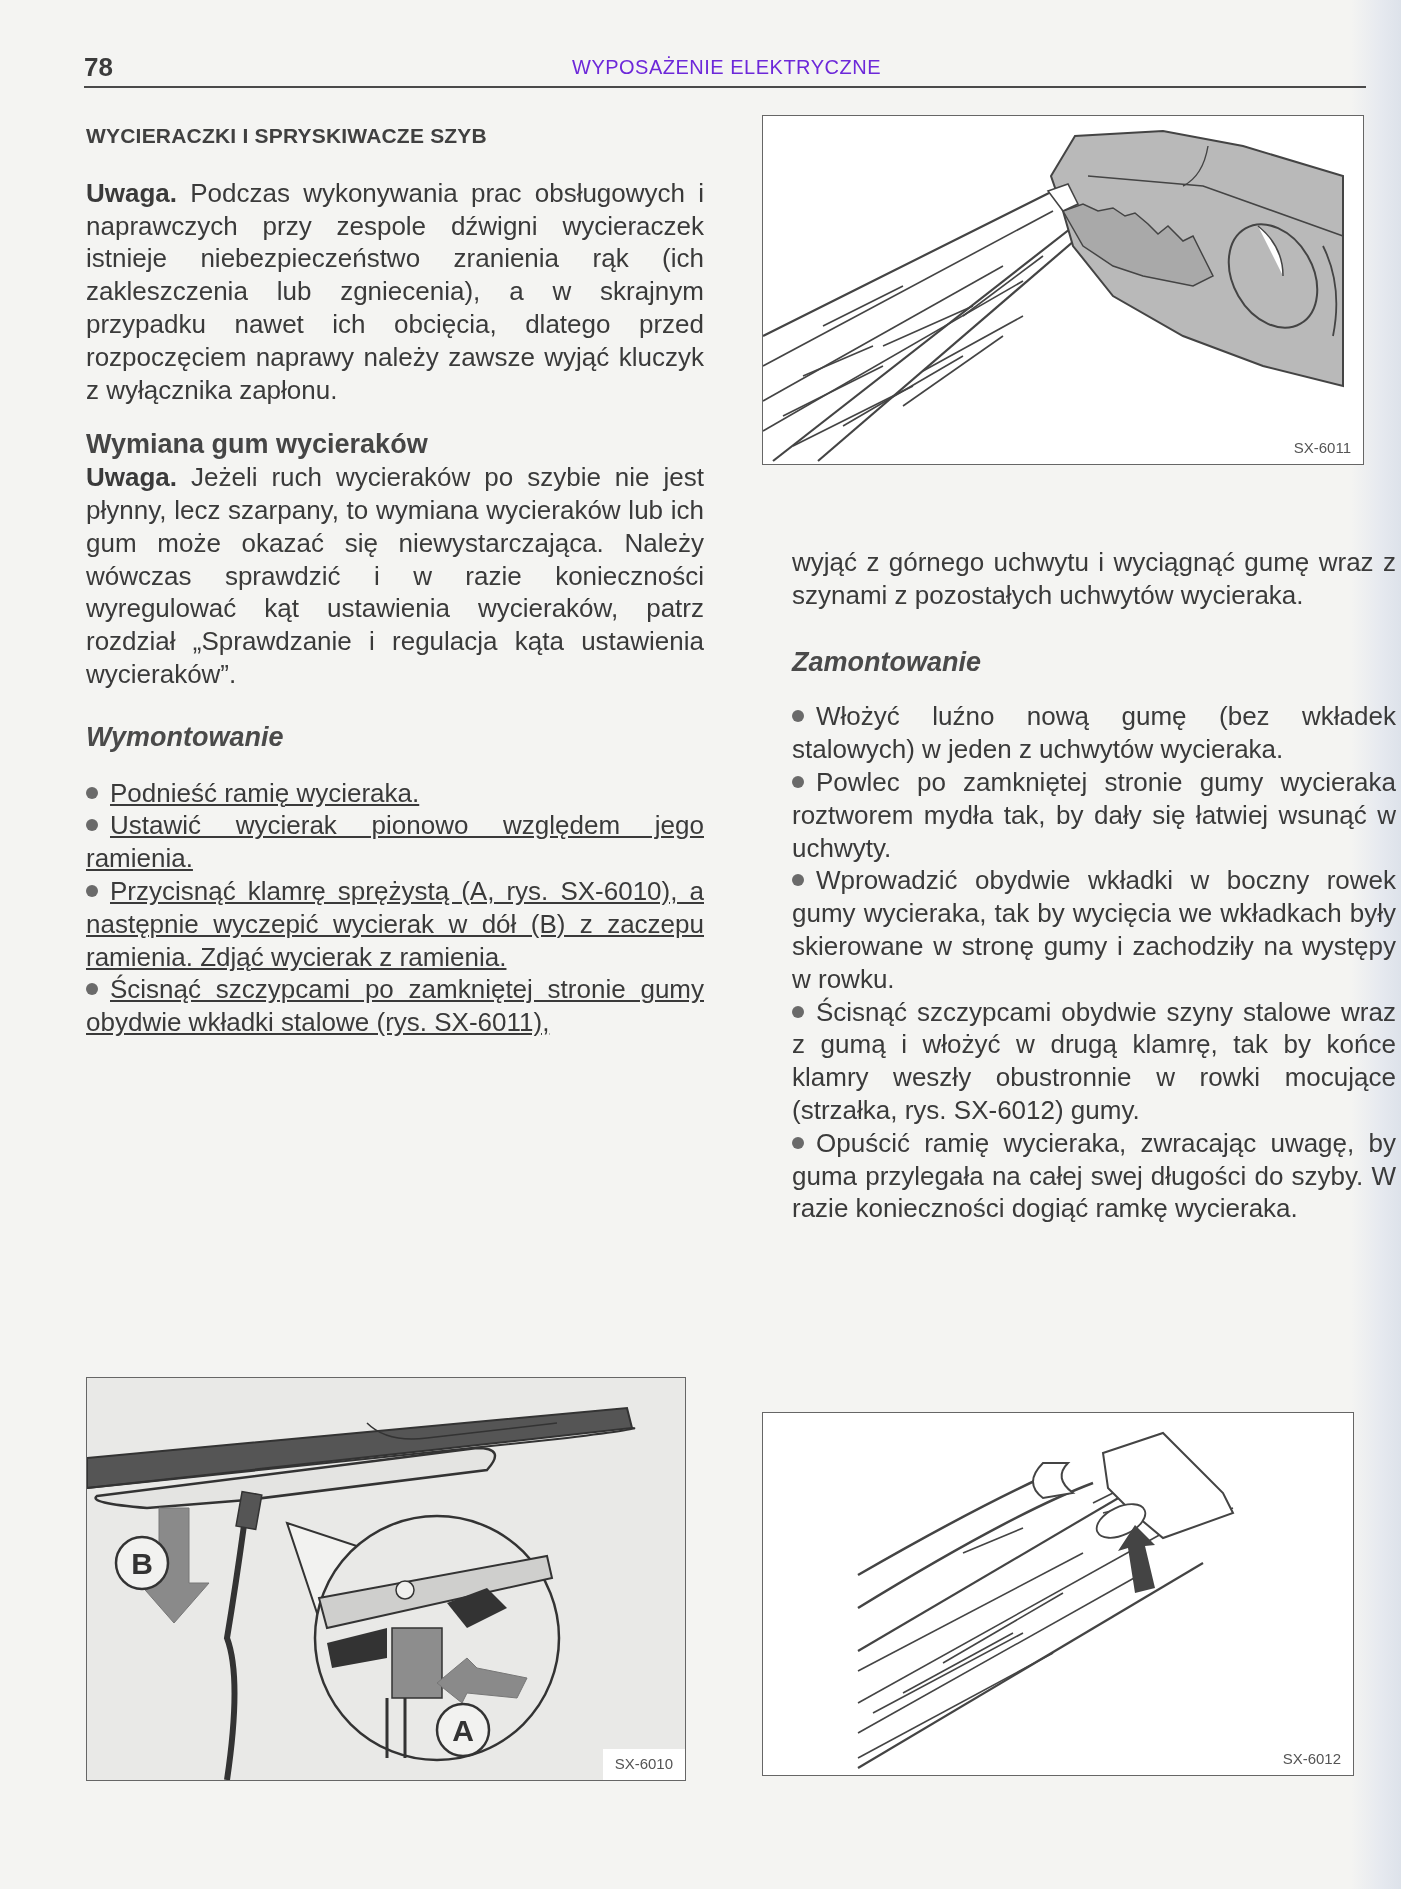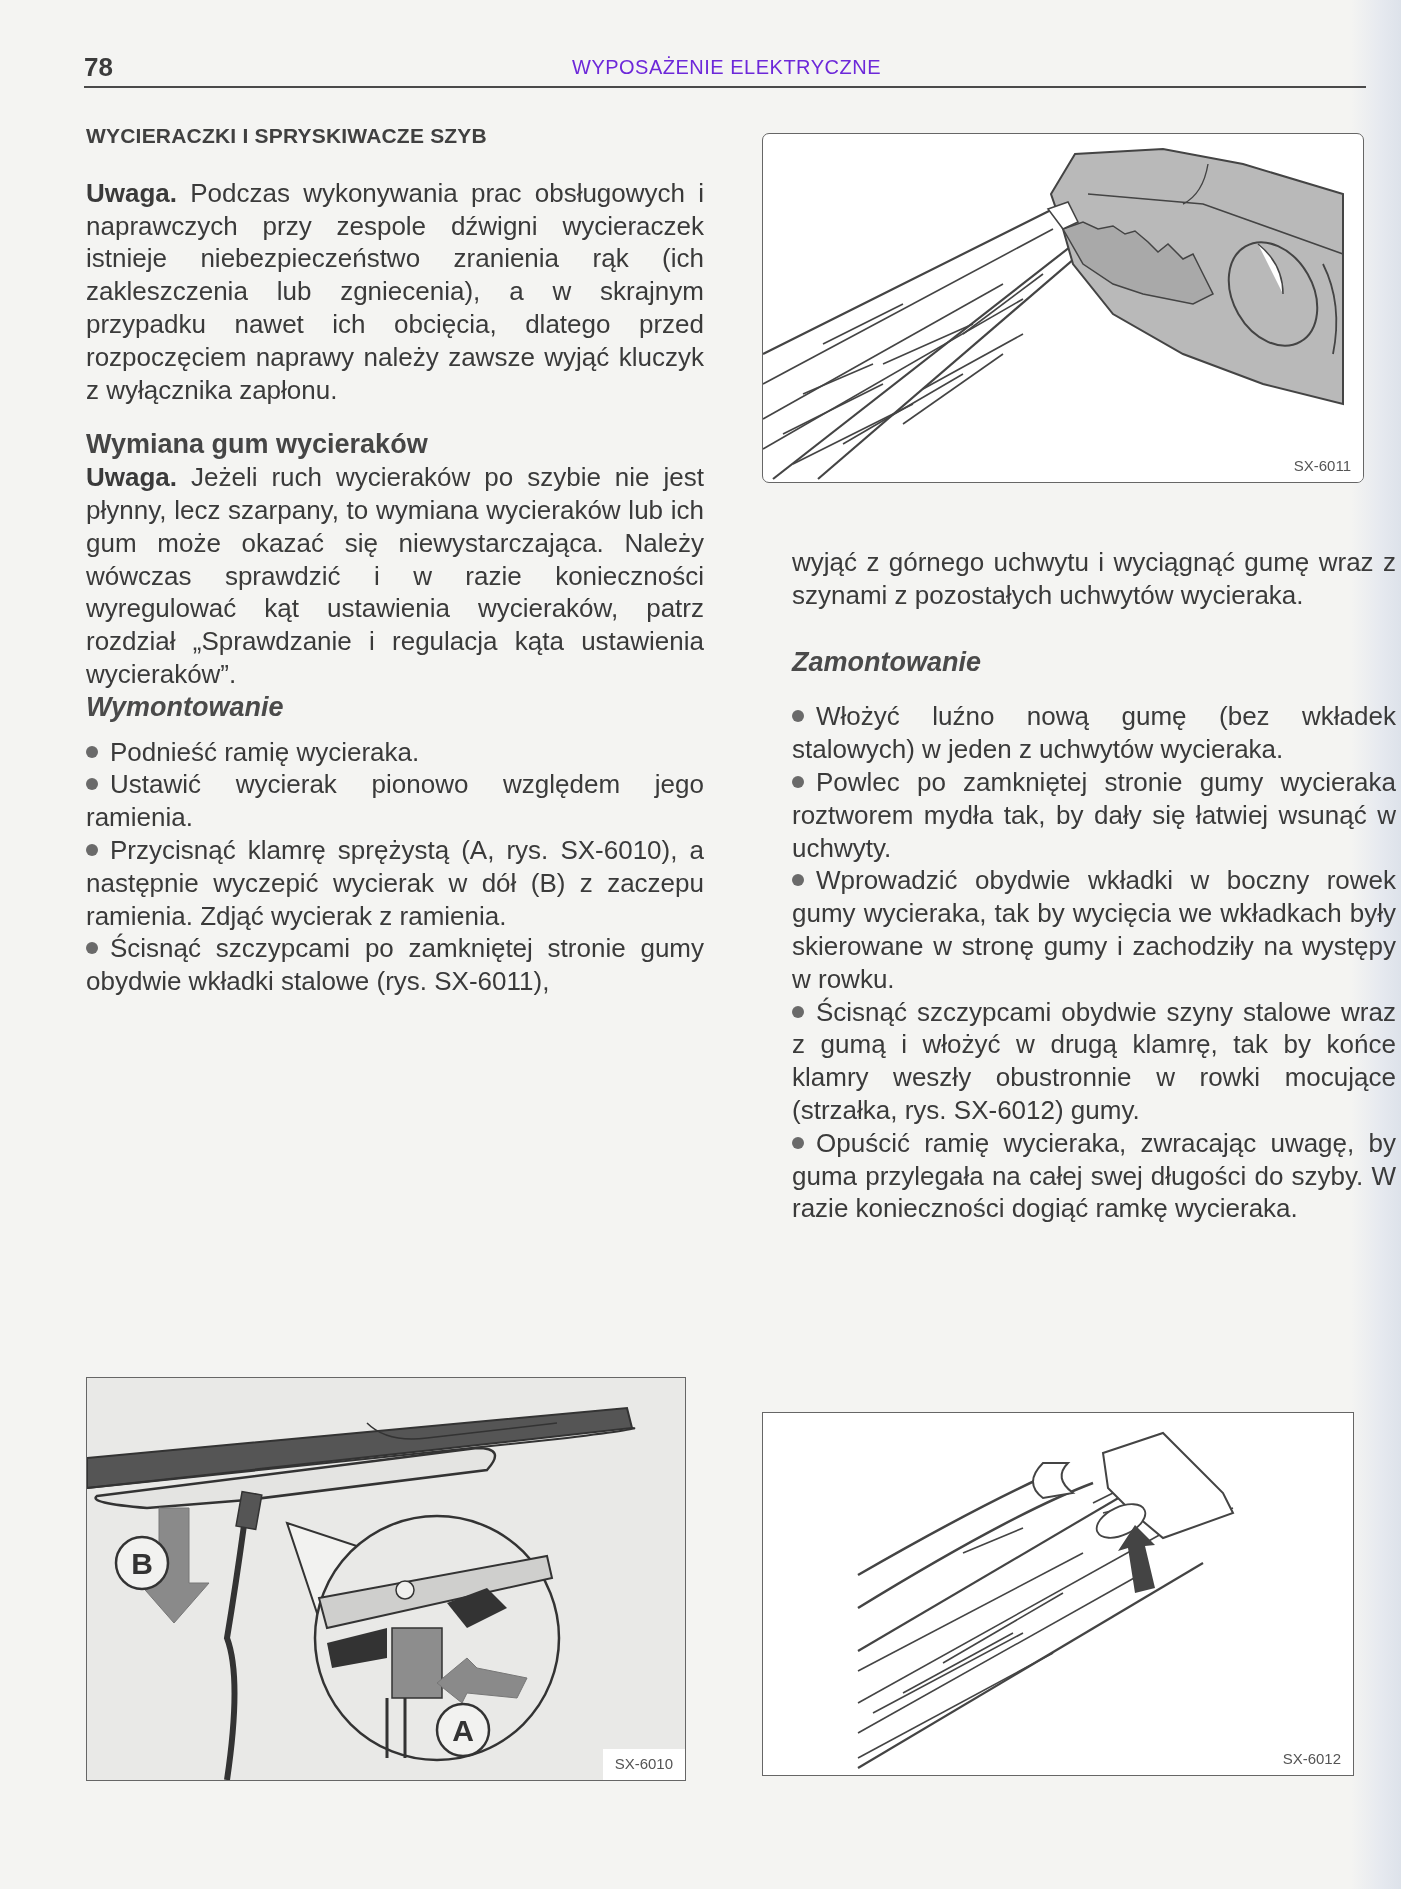--- a/index.html
+++ b/index.html
@@ -52,42 +52,42 @@
 
 <div class="col col-left" style="top:120px;">
   <div class="section-title">WYCIERACZKI I SPRYSKIWACZE SZYB</div>
   <p style="margin-top:24px;">
     <span class="bold-lead">Uwaga.</span><span> Podczas wykonywania prac obsługowych i naprawczych przy zespole dźwigni wycieraczek istnieje niebezpieczeństwo zranienia rąk (ich zakleszczenia lub zgniecenia), a w skrajnym przypadku nawet ich obcięcia, dlatego przed rozpoczęciem naprawy należy zawsze wyjąć kluczyk z wyłącznika zapłonu.</span>
   </p>
   <div class="subsection-title" style="margin-top:22px;">Wymiana gum wycieraków</div>
   <p>
     <span class="bold-lead">Uwaga.</span><span> Jeżeli ruch wycieraków po szybie nie jest płynny, lecz szarpany, to wymiana wycieraków lub ich gum może okazać się niewystarczająca. Należy wówczas sprawdzić i w razie konieczności wyregulować kąt ustawienia wycieraków, patrz rozdział „Sprawdzanie i regulacja kąta ustawienia wycieraków”.</span>
   </p>
-  <div class="italic-title" style="">Wymontowanie</div>
-  <div style="margin-top:12px;">
+  <div class="italic-title" style="margin-top:30px;">Wymontowanie</div>
+  <div style="margin-top:23px;text-decoration:underline;">
     <p><span class="bullet"></span><span>Podnieść ramię wycieraka.</span></p>
     <p><span class="bullet"></span><span>Ustawić wycierak pionowo względem jego ramienia.</span></p>
     <p><span class="bullet"></span><span>Przycisnąć klamrę sprężystą (A, rys. SX-6010), a następnie wyczepić wycierak w dół (B) z zaczepu ramienia. Zdjąć wycierak z ramienia.</span></p>
     <p><span class="bullet"></span><span>Ścisnąć szczypcami po zamkniętej stronie gumy obydwie wkładki stalowe (rys. SX-6011),</span></p>
   </div>
 </div>
 
 <div class="col col-right" style="top:546px; width:604px;">
   <p>wyjąć z górnego uchwytu i wyciągnąć gumę wraz z szynami z pozostałych uchwytów wycieraka.</p>
   <div class="italic-title" style="margin-top:34px;">Zamontowanie</div>
   <div style="margin-top:22px;">
     <p><span class="bullet"></span><span>Włożyć luźno nową gumę (bez wkładek stalowych) w jeden z uchwytów wycieraka.</span></p>
     <p><span class="bullet"></span><span>Powlec po zamkniętej stronie gumy wycieraka roztworem mydła tak, by dały się łatwiej wsunąć w uchwyty.</span></p>
     <p><span class="bullet"></span><span>Wprowadzić obydwie wkładki w boczny rowek gumy wycieraka, tak by wycięcia we wkładkach były skierowane w stronę gumy i zachodziły na występy w rowku.</span></p>
     <p><span class="bullet"></span><span>Ścisnąć szczypcami obydwie szyny stalowe wraz z gumą i włożyć w drugą klamrę, tak by końce klamry weszły obustronnie w rowki mocujące (strzałka, rys. SX-6012) gumy.</span></p>
     <p><span class="bullet"></span><span>Opuścić ramię wycieraka, zwracając uwagę, by guma przylegała na całej swej długości do szyby. W razie konieczności dogiąć ramkę wycieraka.</span></p>
   </div>
 </div>
 
-<div class="figure" style="left:762px; top:133px; width:600px; height:348px;border-radius:7px;">
+<div class="figure" style="left:762px; top:115px; width:600px; height:348px;">
   <svg width="600" height="348" viewBox="0 0 600 348">
     <g fill="none" stroke="#444" stroke-width="1.6">
 
       <path d="M0 220 L300 70" stroke-width="2.2"></path>
       <path d="M0 250 L290 95"></path>
       <path d="M0 285 L240 150"></path>
       <path d="M0 315 L260 165"></path>
       <path d="M10 345 L330 95" stroke-width="2.2"></path>
       <path d="M55 345 L340 100" stroke-width="2.2"></path>
       <path d="M60 210 L140 170"></path>

